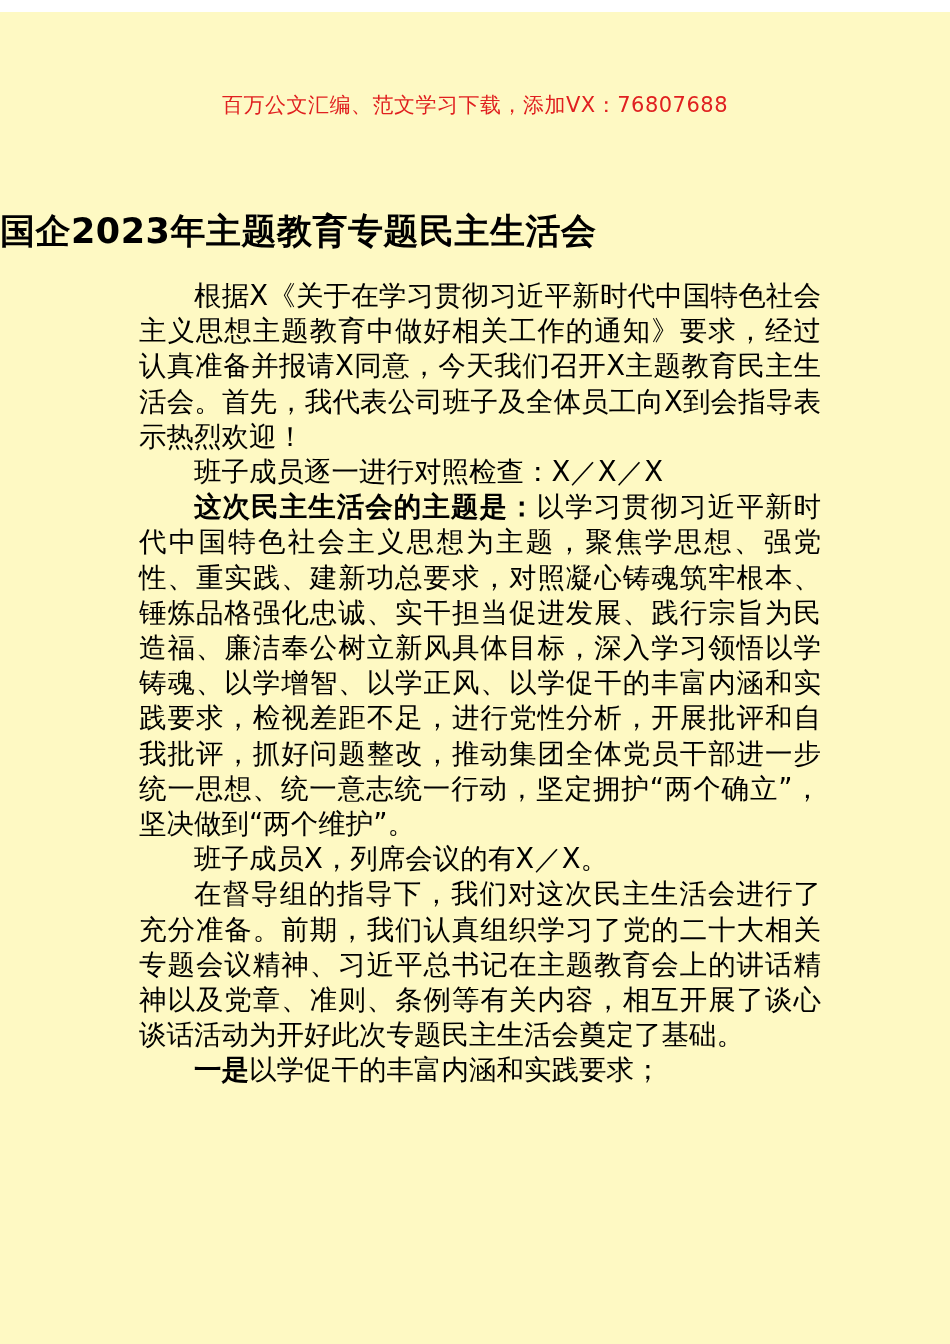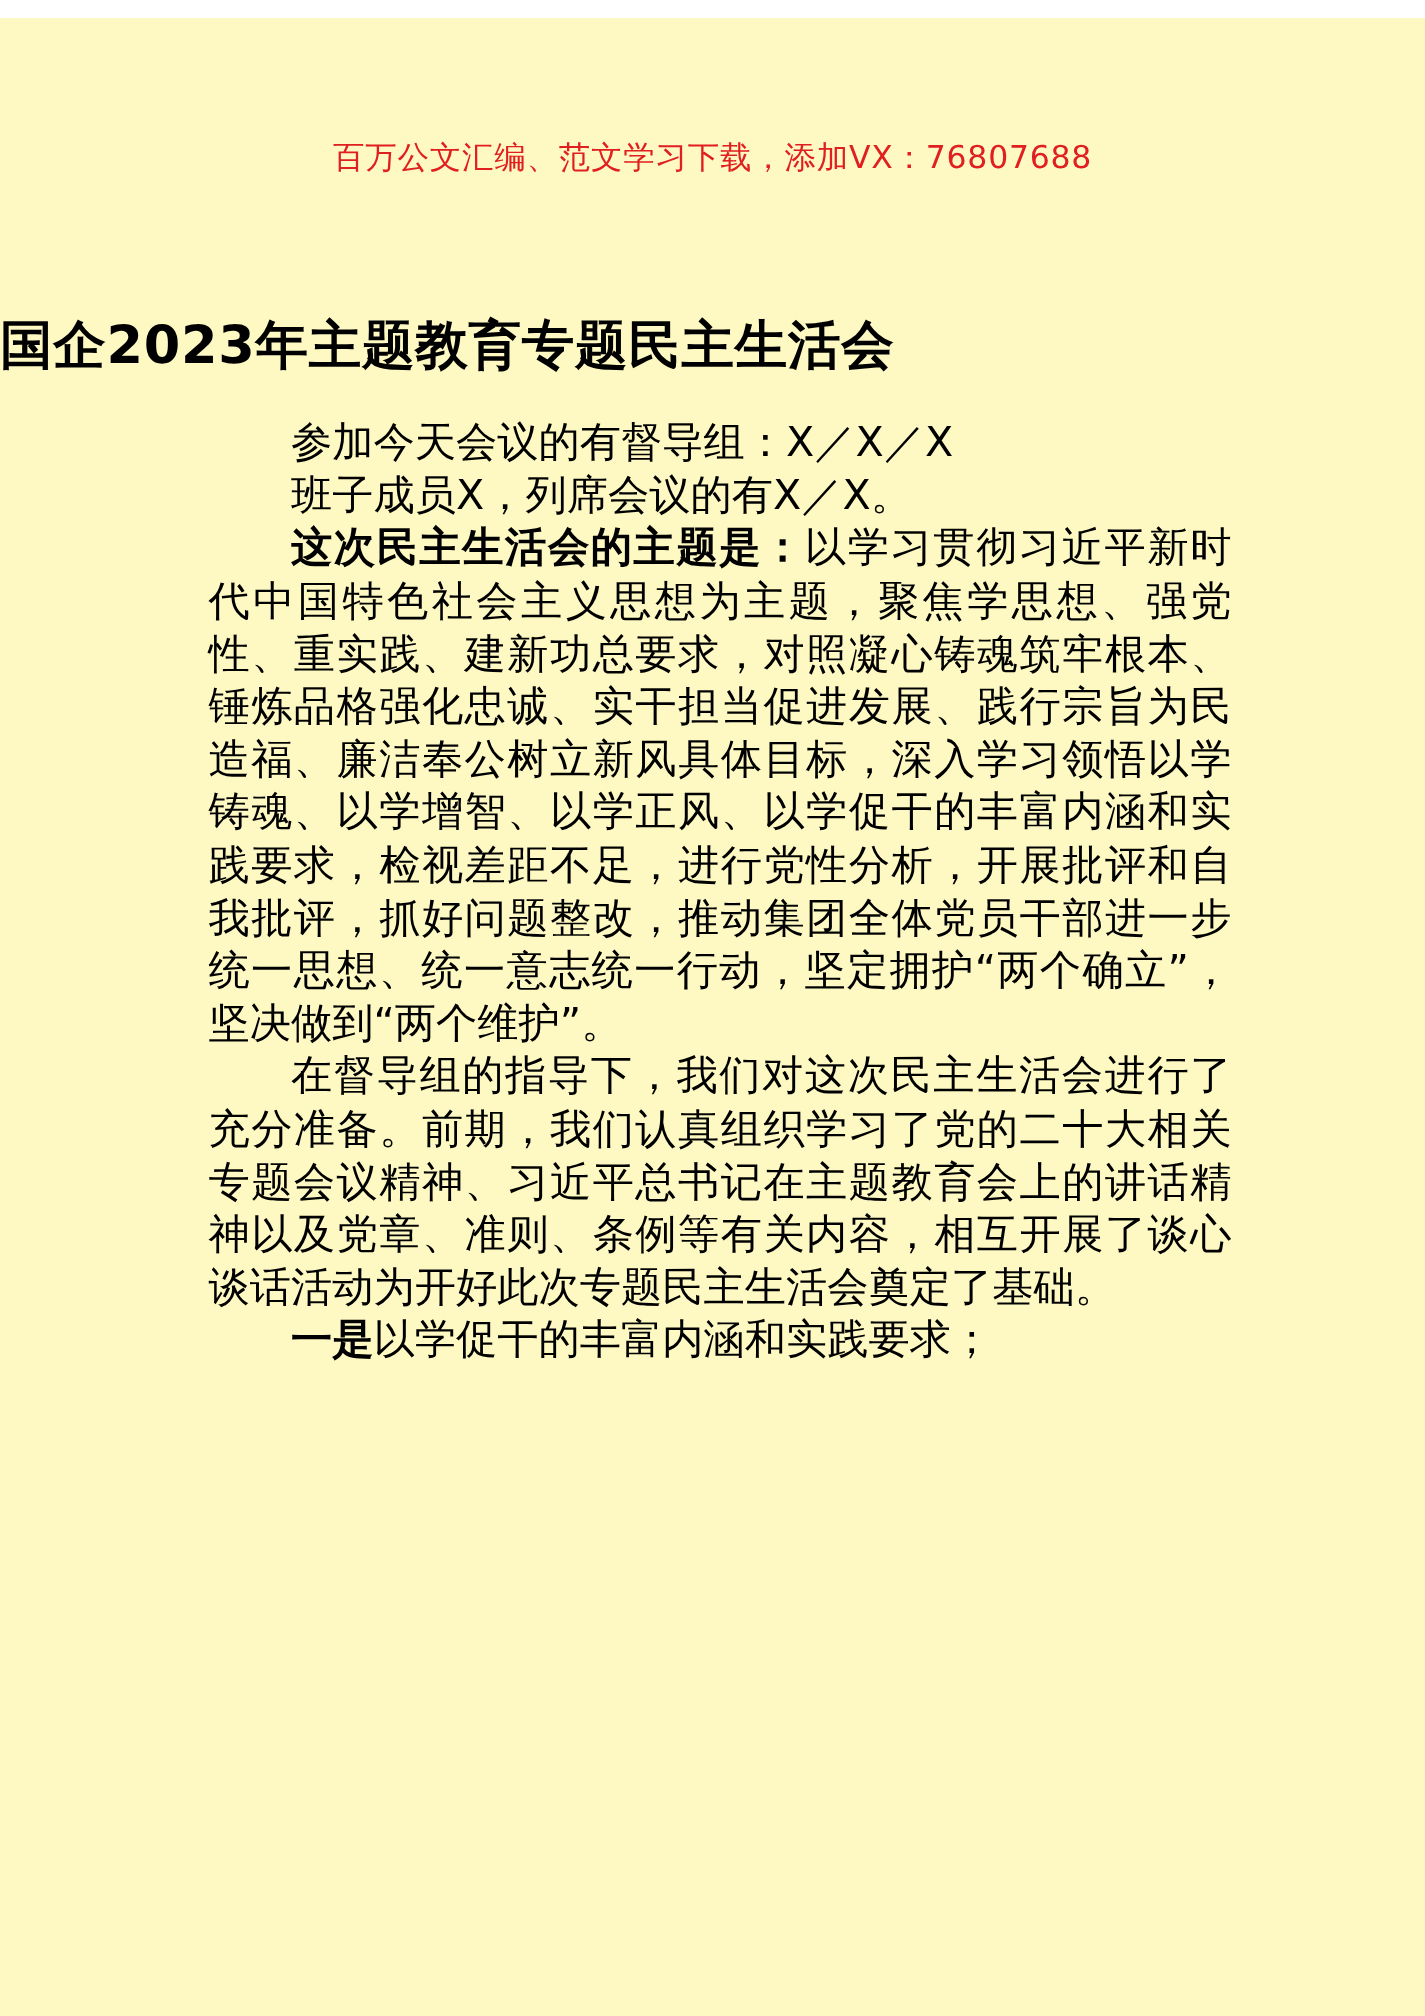--- a/index.html
+++ b/index.html
@@ -85,26 +85,27 @@
 
 <div class="page">
 
   <div class="promo-banner" style="color: rgb(224, 32, 32);">百万公文汇编、范文学习下载，添加VX：76807688</div>
 
   <h1 class="doc-title">国企2023年主题教育专题民主生活会</h1>
 
   <div class="doc-body">
 
 
+    <p class="para indent"><span>根据X《关于在学习贯彻习近平新时代中国特色社会主义思想主题教育中做好相关工作的通知》要求，经过认真准备并报请X同意，今天我们召开X主题教育民主生活会。首先，我代表公司班子及全体员工向X到会指导表示热烈欢迎！</span></p>
 
-    <p class="para indent"><span>参加今天会议的有督导组：X／X／X</span></p>
+    <p class="para indent"><span>班子成员逐一进行对照检查：X／X／X</span></p>
+
+    <p class="para indent"><span class="bold">这次民主生活会的主题是：</span><span>以学习贯彻习近平新时代中国特色社会主义思想为主题，聚焦学思想、强党性、重实践、建新功总要求，对照凝心铸魂筑牢根本、锤炼品格强化忠诚、实干担当促进发展、践行宗旨为民造福、廉洁奉公树立新风具体目标，深入学习领悟以学铸魂、以学增智、以学正风、以学促干的丰富内涵和实践要求，检视差距不足，进行党性分析，开展批评和自我批评，抓好问题整改，推动集团全体党员干部进一步统一思想、统一意志统一行动，坚定拥护“两个确立”，坚决做到“两个维护”。</span></p>
 
     <p class="para indent"><span>班子成员X，列席会议的有X／X。</span></p>
-
-    <p class="para indent"><span class="bold">这次民主生活会的主题是：</span><span>以学习贯彻习近平新时代中国特色社会主义思想为主题，聚焦学思想、强党性、重实践、建新功总要求，对照凝心铸魂筑牢根本、锤炼品格强化忠诚、实干担当促进发展、践行宗旨为民造福、廉洁奉公树立新风具体目标，深入学习领悟以学铸魂、以学增智、以学正风、以学促干的丰富内涵和实践要求，检视差距不足，进行党性分析，开展批评和自我批评，抓好问题整改，推动集团全体党员干部进一步统一思想、统一意志统一行动，坚定拥护“两个确立”，坚决做到“两个维护”。</span></p>
 
     <p class="para indent"><span>在督导组的指导下，我们对这次民主生活会进行了充分准备。前期，我们认真组织学习了党的二十大相关专题会议精神、习近平总书记在主题教育会上的讲话精神以及党章、准则、条例等有关内容，相互开展了谈心谈话活动为开好此次专题民主生活会奠定了基础。</span></p>
 
 
     <p class="para indent"><span class="bold">一是</span><span>以学促干的丰富内涵和实践要求；</span></p>
 
 
   </div>
 
 </div>

